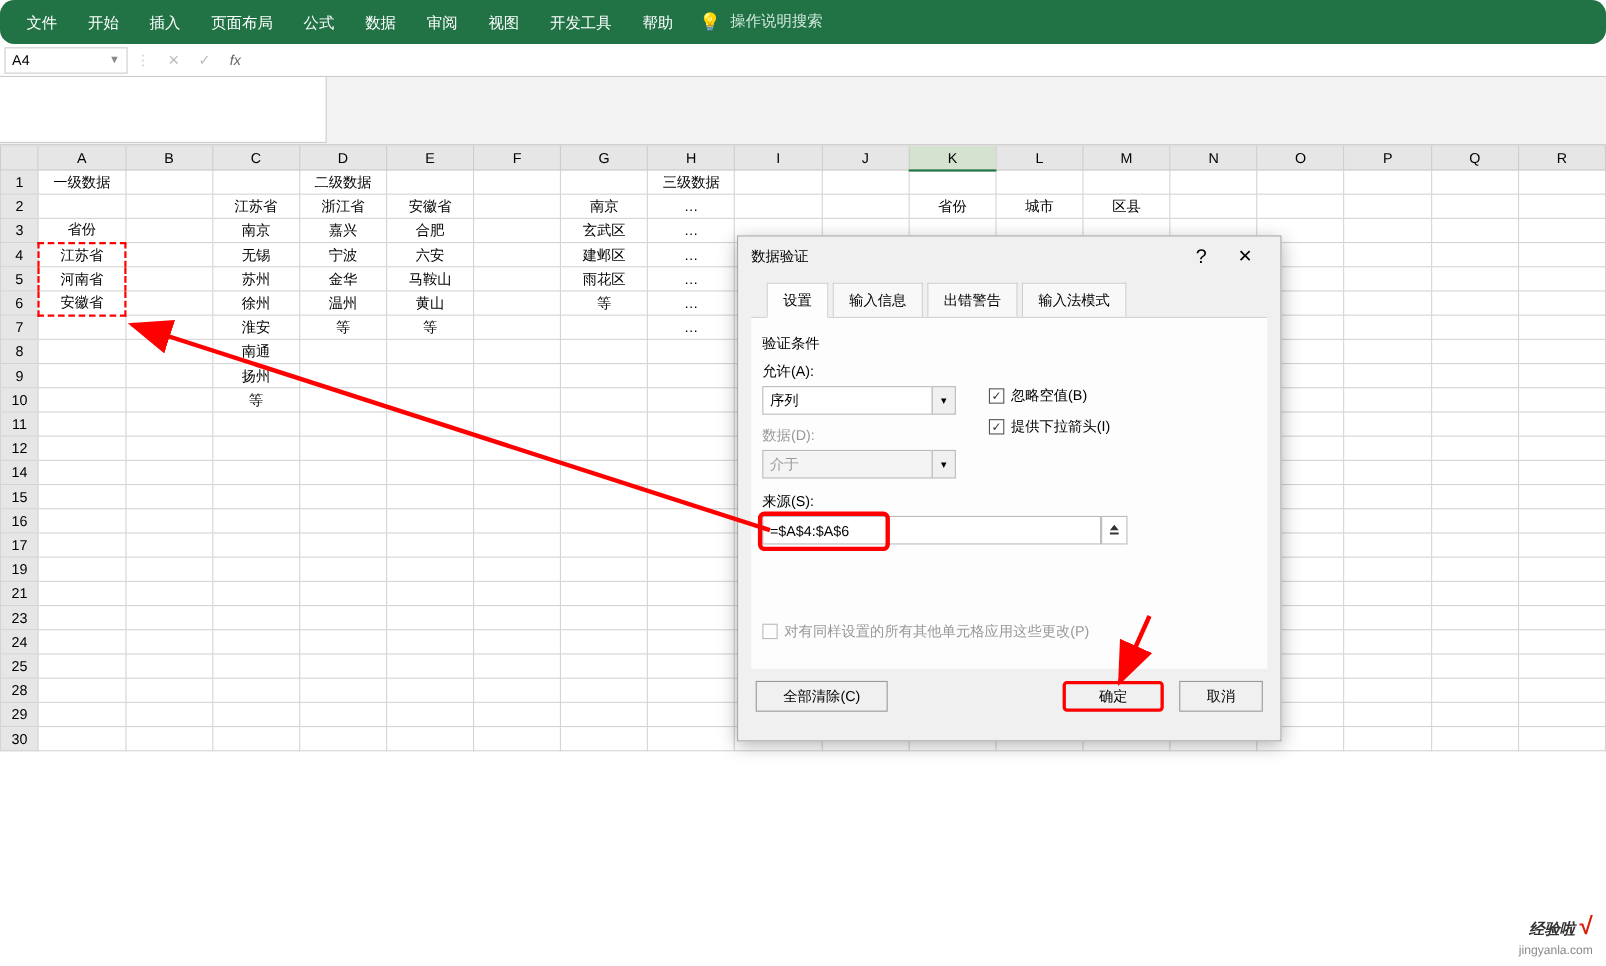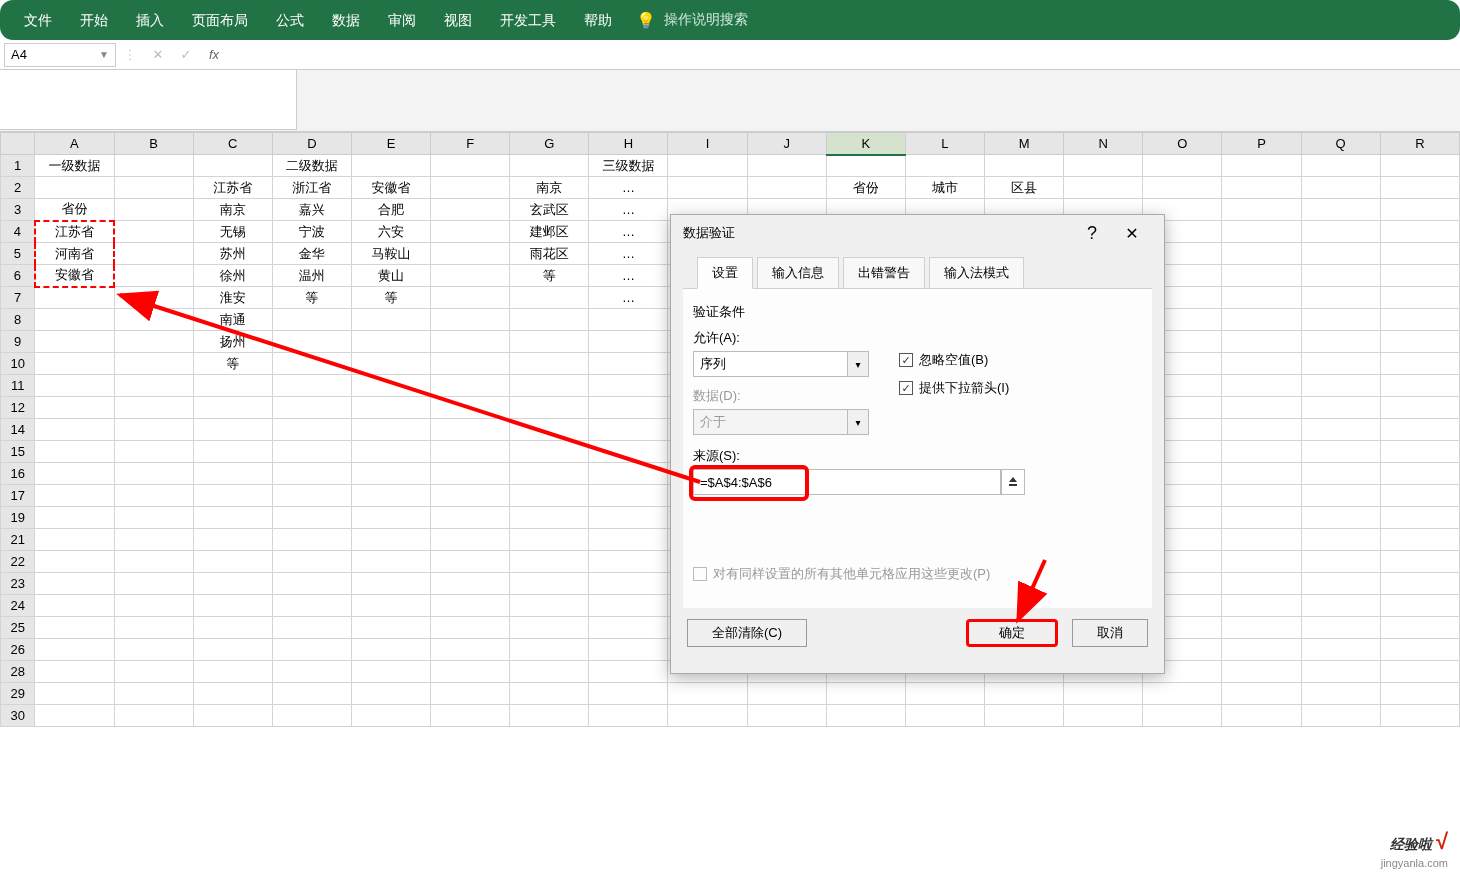--- a/index.html
+++ b/index.html
@@ -495,41 +495,20 @@
             <td style=""></td>
             <td style=""></td>
             <td style=""></td>
             <td style=""></td>
             <td style=""></td>
             <td style=""></td>
             <td style=""></td>
             <td style=""></td>
           </tr>
           <tr>
-            <td class="rh">22</td>
-            <td style=""></td>
-            <td style=""></td>
-            <td style=""></td>
-            <td style=""></td>
-            <td style=""></td>
-            <td style=""></td>
-            <td style=""></td>
-            <td style=""></td>
-            <td style=""></td>
-            <td style=""></td>
-            <td style=""></td>
-            <td style=""></td>
-            <td style=""></td>
-            <td style=""></td>
-            <td style=""></td>
-            <td style=""></td>
-            <td style=""></td>
-            <td style=""></td>
-          </tr>
-          <tr>
             <td class="rh">23</td>
             <td style=""></td>
             <td style=""></td>
             <td style=""></td>
             <td style=""></td>
             <td style=""></td>
             <td style=""></td>
             <td style=""></td>
             <td style=""></td>
             <td style=""></td>
@@ -559,41 +538,20 @@
             <td style=""></td>
             <td style=""></td>
             <td style=""></td>
             <td style=""></td>
             <td style=""></td>
             <td style=""></td>
             <td style=""></td>
           </tr>
           <tr>
             <td class="rh">25</td>
-            <td style=""></td>
-            <td style=""></td>
-            <td style=""></td>
-            <td style=""></td>
-            <td style=""></td>
-            <td style=""></td>
-            <td style=""></td>
-            <td style=""></td>
-            <td style=""></td>
-            <td style=""></td>
-            <td style=""></td>
-            <td style=""></td>
-            <td style=""></td>
-            <td style=""></td>
-            <td style=""></td>
-            <td style=""></td>
-            <td style=""></td>
-            <td style=""></td>
-          </tr>
-          <tr>
-            <td class="rh">26</td>
             <td style=""></td>
             <td style=""></td>
             <td style=""></td>
             <td style=""></td>
             <td style=""></td>
             <td style=""></td>
             <td style=""></td>
             <td style=""></td>
             <td style=""></td>
             <td style=""></td>

